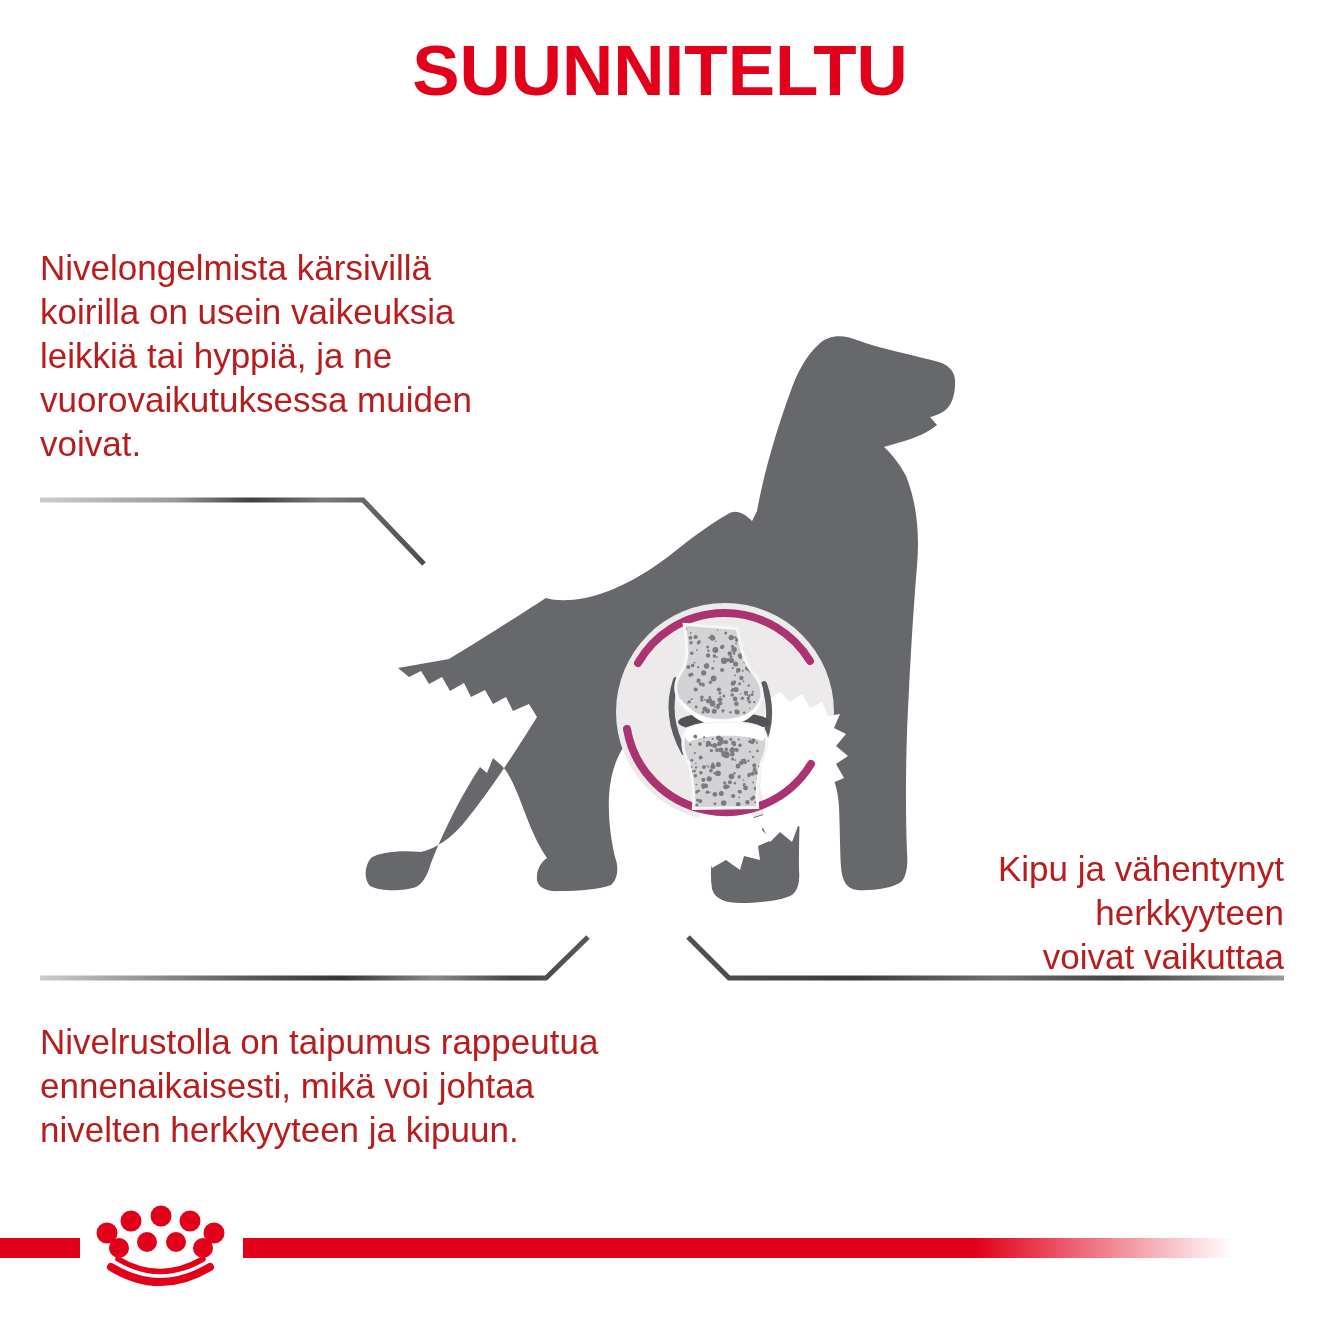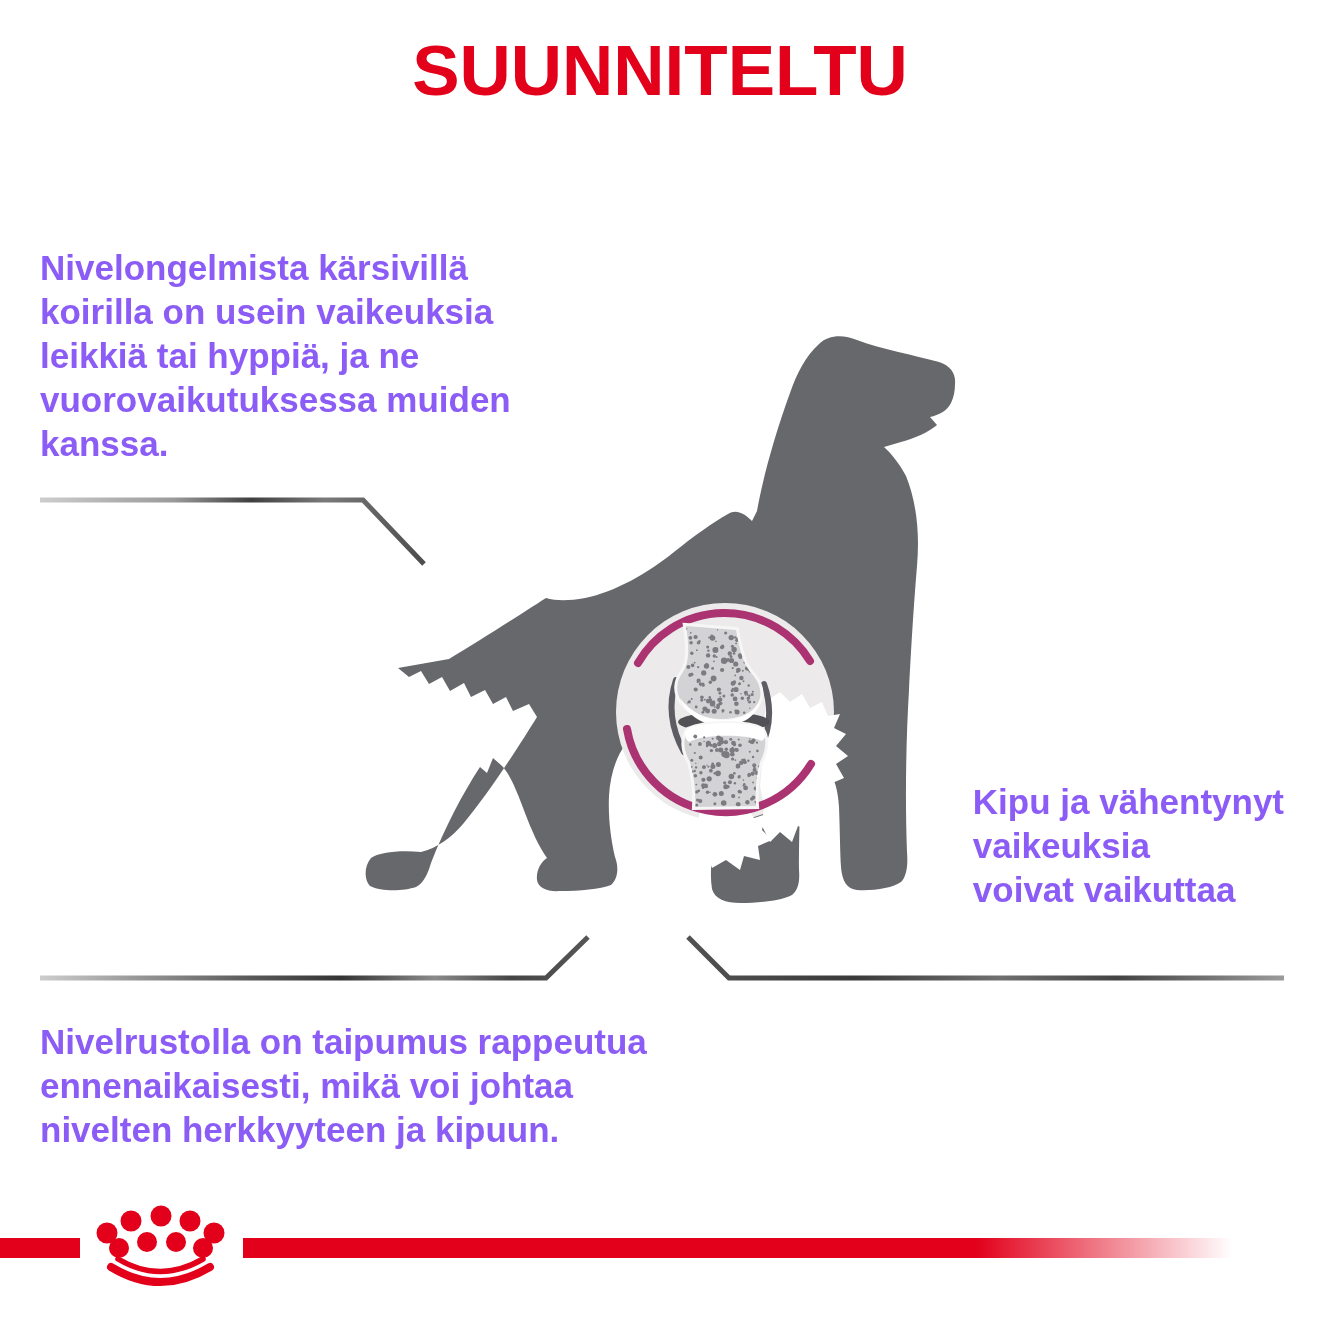--- a/index.html
+++ b/index.html
@@ -1,24 +1,24 @@
 <!DOCTYPE html>
 <html><head>
 <meta charset="utf-8">
 <style>
   html,body{margin:0;padding:0;background:#ffffff;}
   #canvas{position:relative;width:1320px;height:1320px;overflow:hidden;background:#ffffff;
           font-family:"Liberation Sans", sans-serif;}
   #art{position:absolute;left:0;top:0;width:1320px;height:1320px;}
   .title{position:absolute;left:0;top:26px;width:1320px;text-align:center;
          color:#e2001a;font-weight:700;font-size:71px;line-height:89px;letter-spacing:0px;}
-  .note{position:absolute;color:#8b5cf6;font-size:35px;line-height:44px;font-weight:700;}
+  .note{position:absolute;color:#b91c1c;font-size:35px;line-height:44px;font-weight:400;}
   .note span{display:block;}
   .note-top-left{left:40px;top:246px;}
-  .note-right{right:36px;top:780px;}
+  .note-right{right:36px;top:847px;text-align:right;}
   .note-bottom-left{left:40px;top:1004px;margin-top:16px;}
 </style>
 </head>
 <body>
 
 <div id="canvas">
 
   <svg id="art" viewBox="0 0 1320 1320" xmlns="http://www.w3.org/2000/svg">
     <defs>
       <linearGradient id="lg1" gradientUnits="userSpaceOnUse" x1="40" y1="0" x2="424" y2="0">
@@ -463,26 +463,26 @@
 
   <div class="title">
     <div>SUUNNITELTU</div>
   </div>
 
   <div class="note note-top-left">
     <span>Nivelongelmista kärsivillä</span>
     <span>koirilla on usein vaikeuksia</span>
     <span>leikkiä tai hyppiä, ja ne</span>
     <span>vuorovaikutuksessa muiden</span>
-    <span>kanssa.</span>
+    <span>voivat.</span>
   </div>
 
   <div class="note note-right">
     <span>Kipu ja vähentynyt</span>
-    <span>vaikeuksia</span>
+    <span>herkkyyteen</span>
     <span>voivat vaikuttaa</span>
   </div>
 
   <div class="note note-bottom-left">
     <span>Nivelrustolla on taipumus rappeutua</span>
     <span>ennenaikaisesti, mikä voi johtaa</span>
     <span>nivelten herkkyyteen ja kipuun.</span>
   </div>
 
 </div>

